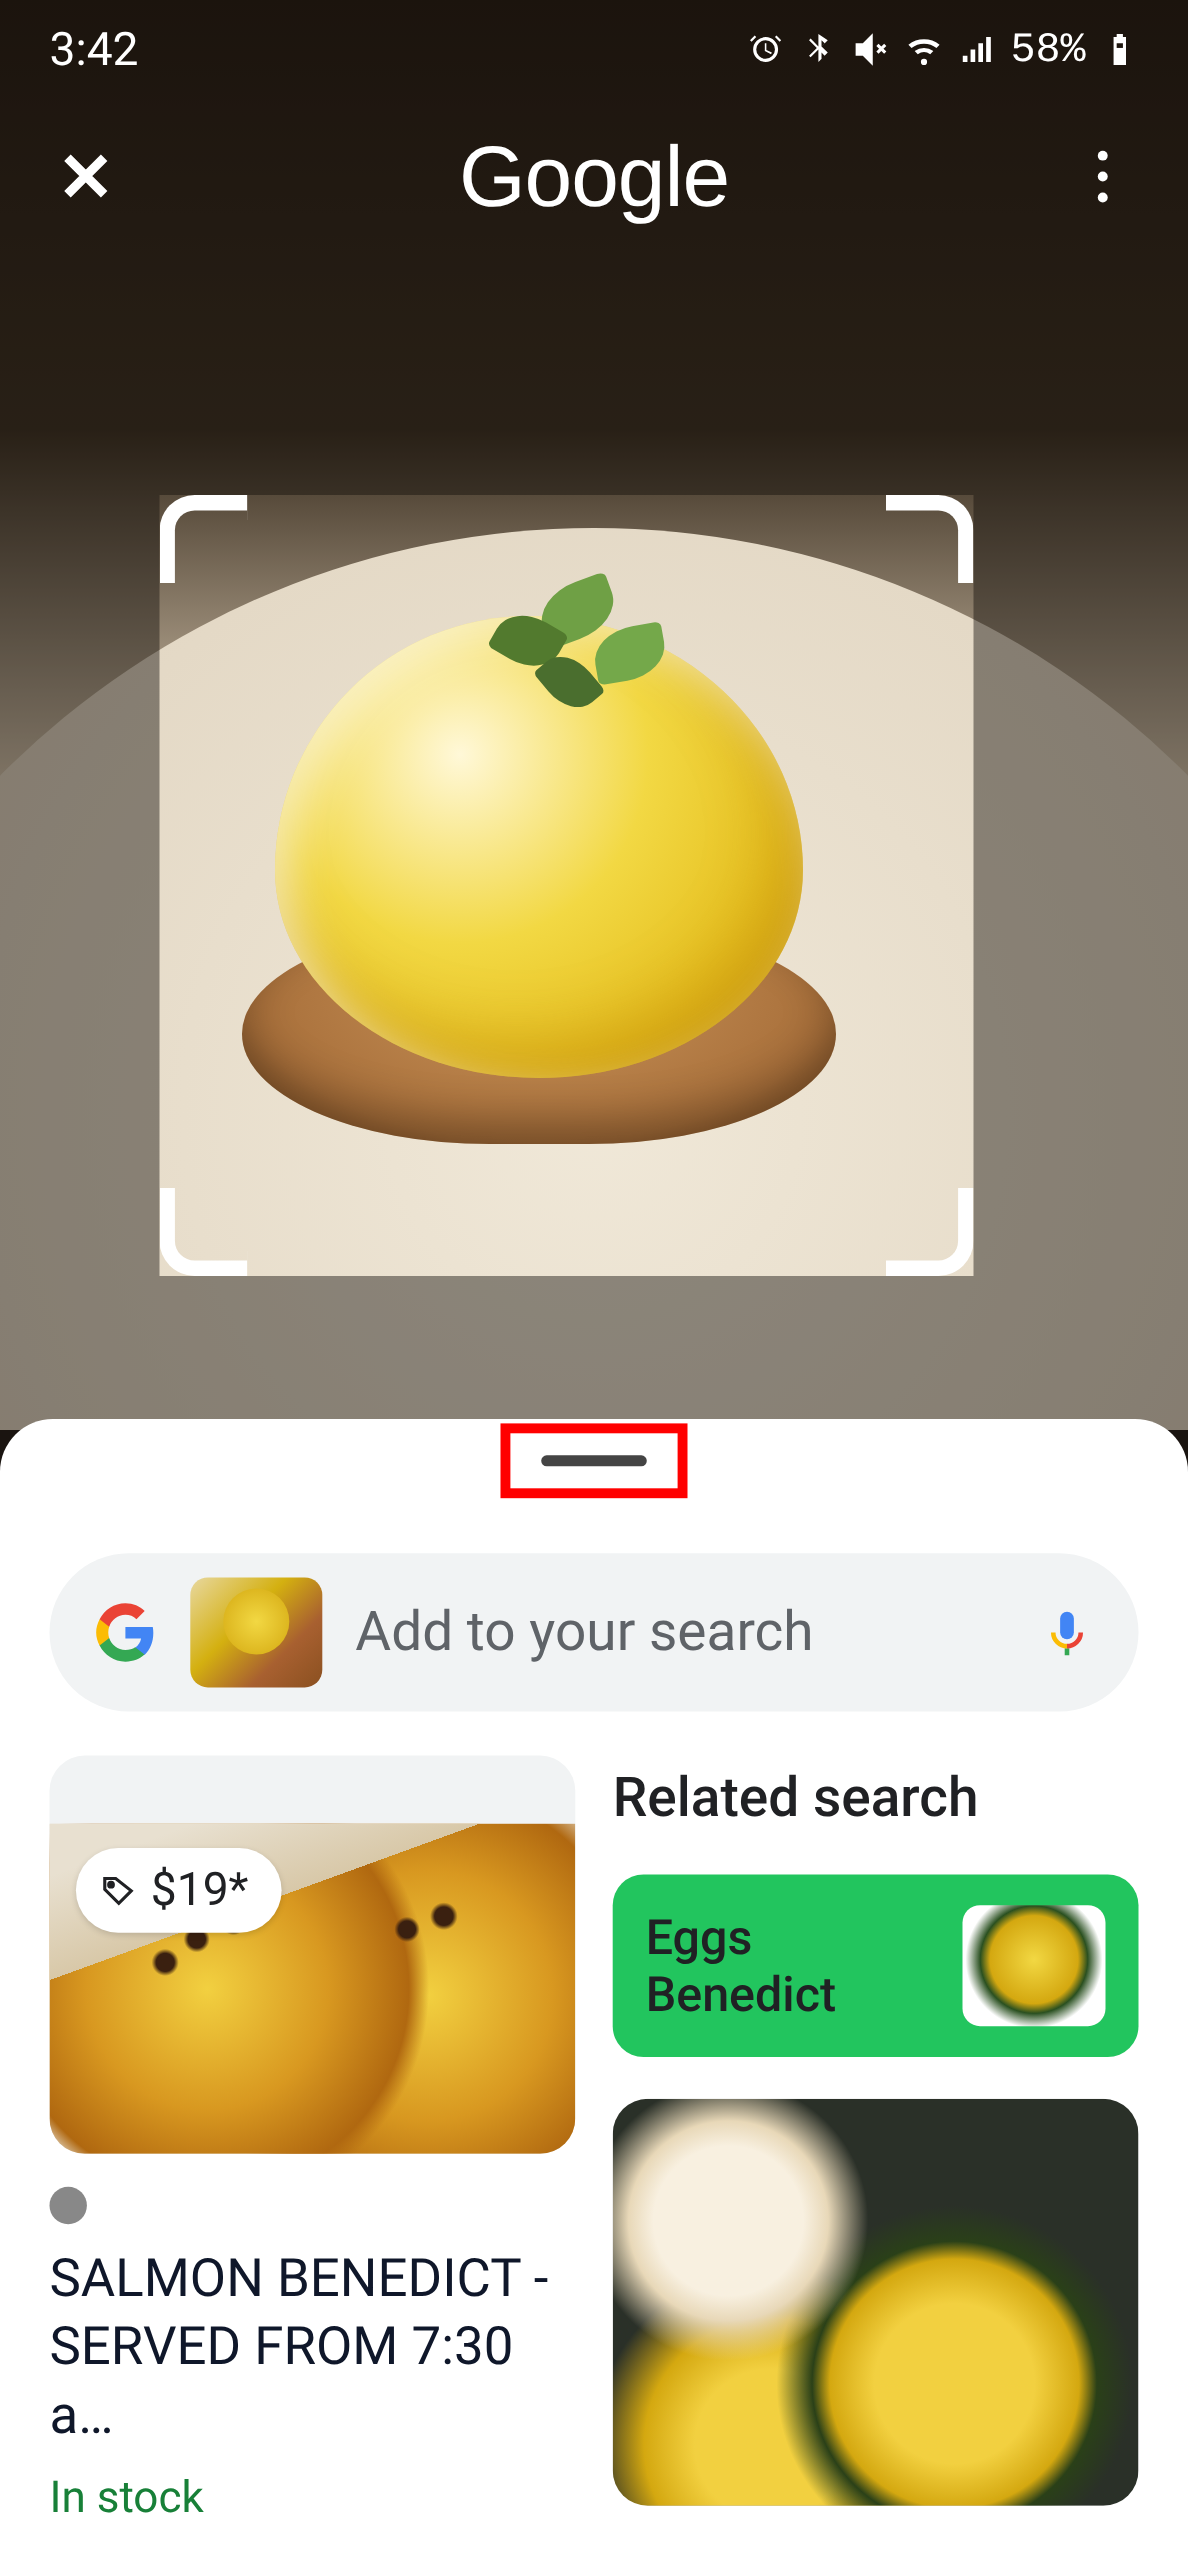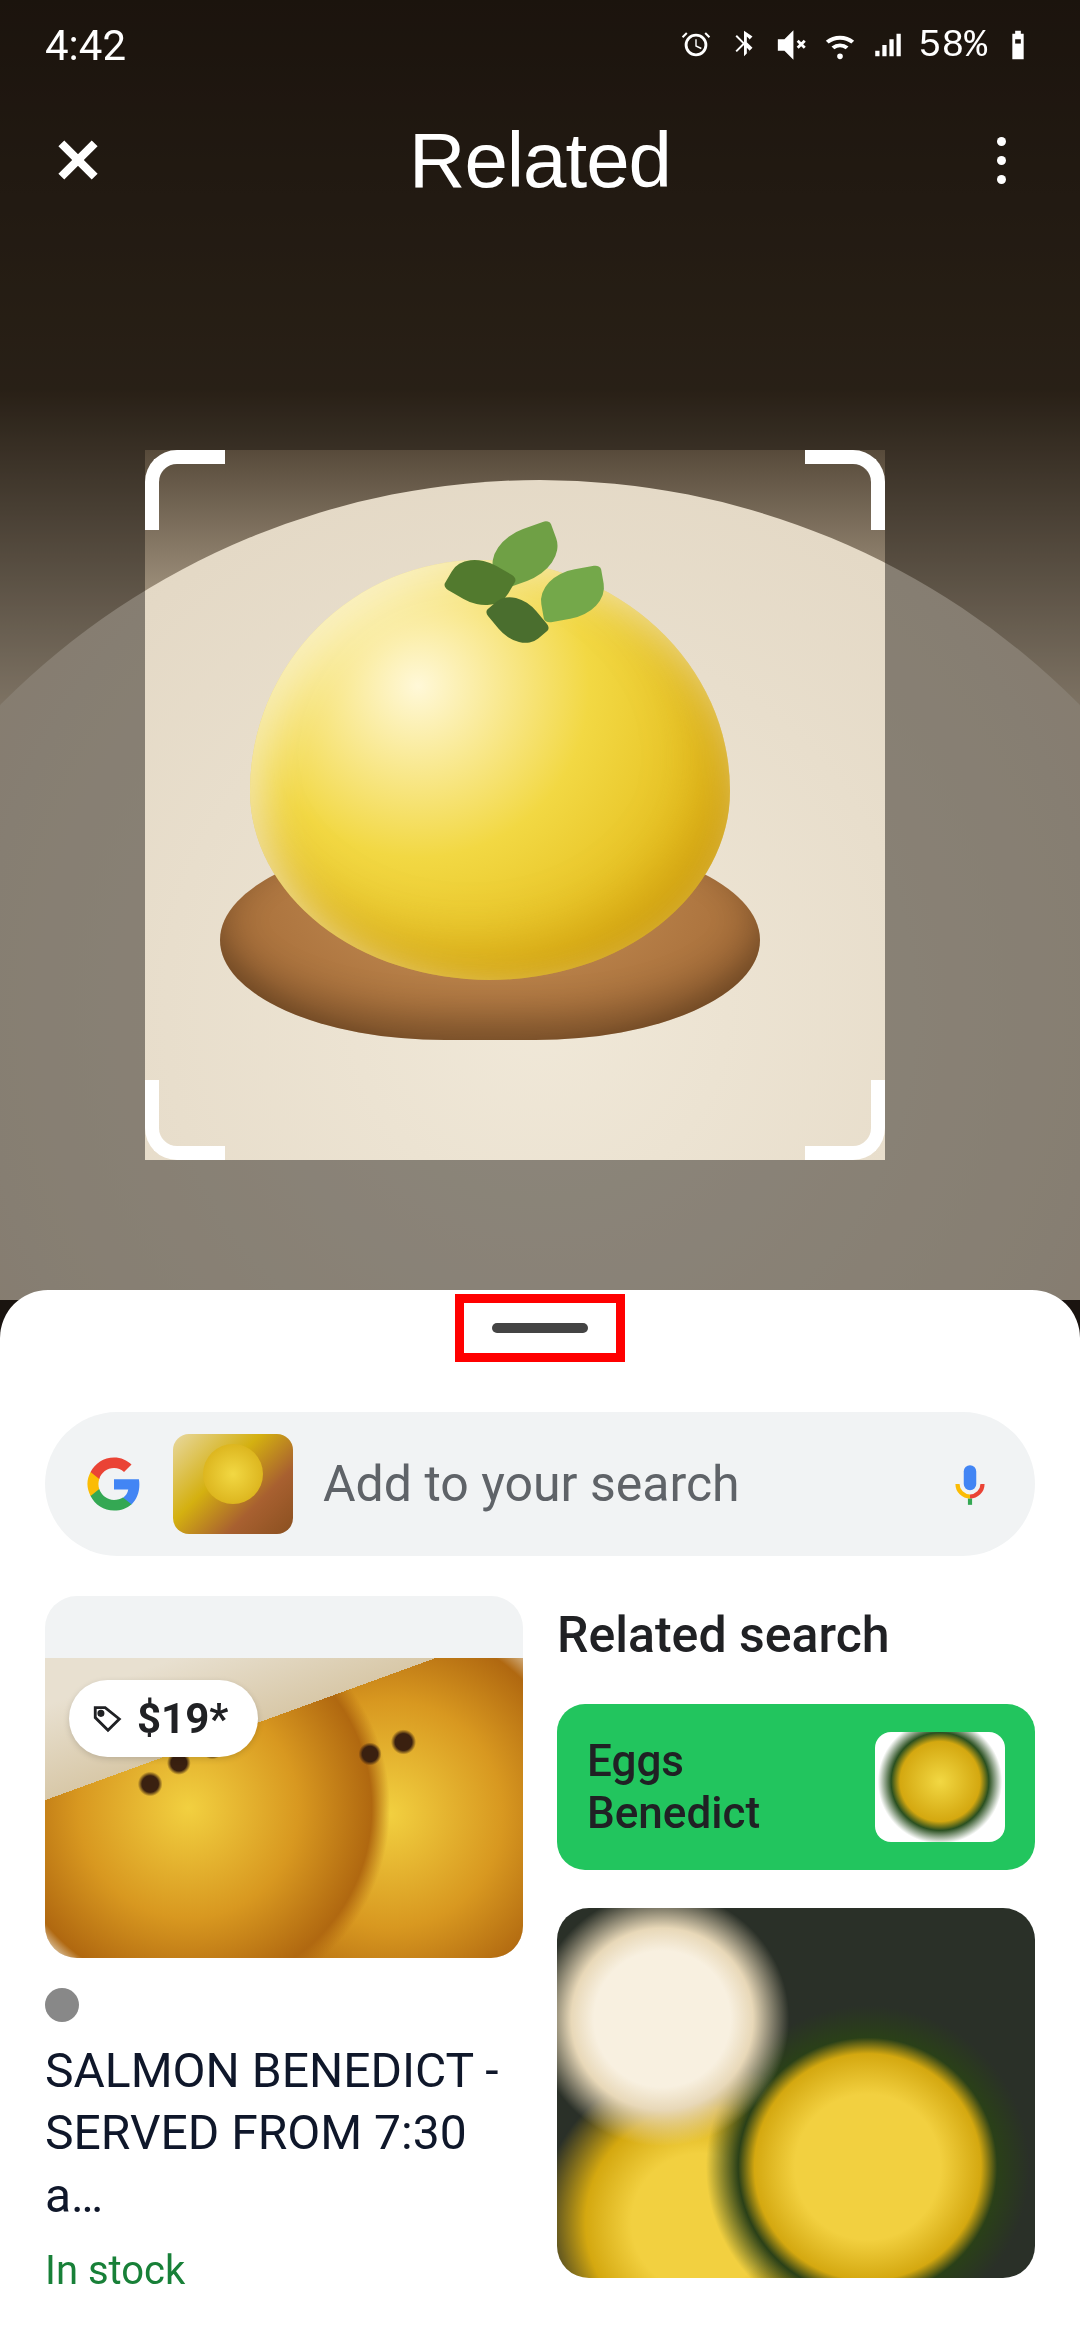--- a/index.html
+++ b/index.html
@@ -64,21 +64,21 @@
   .search-text { flex: 1; color: #5f6368; font-size: 50px; }
   .mic-icon { width: 50px; height: 50px; flex-shrink: 0; }
 
   
   .results { display: flex; gap: 34px; padding: 0 45px; }
   .col { flex: 1; min-width: 0; }
 
   .card1 { background: #f1f3f4; border-radius: 32px; overflow: hidden; position: relative; margin-bottom: 30px; }
   .card1-img { height: 300px; margin-top:62px; background: linear-gradient(160deg, #e8e0d0 10%, #d8c8a8 30%, transparent 30%), radial-gradient(circle at 30% 50%, #f2d040, #d89820 30%, #b06810 50%, transparent 55%), radial-gradient(circle at 72% 52%, #f2d040, #d89820 30%, #b06810 50%, transparent 58%), #e8e0d0; position: relative; }
   .card1-img::before{content:'';position:absolute;inset:0;background:radial-gradient(circle at 28% 35%, #3a2010 2%, transparent 3%),radial-gradient(circle at 35% 30%, #3a2010 2%, transparent 3%),radial-gradient(circle at 22% 42%, #3a2010 2%, transparent 3%),radial-gradient(circle at 68% 32%, #3a2010 2%, transparent 3%),radial-gradient(circle at 75% 28%, #3a2010 2%, transparent 3%);}
-  .price-chip { position: absolute; top: 84px; left: 24px; background: #fff; border-radius: 40px; padding: 14px 30px 14px 22px; display: flex; align-items: center; gap: 12px; font-size: 42px; font-weight: 700; color: #202124; box-shadow: 0 2px 6px rgba(0,0,0,0.15); z-index:5;}
+  .price-chip { position: absolute; top: 84px; left: 24px; background: #fff; border-radius: 40px; padding: 14px 30px 14px 22px; display: flex; align-items: center; gap: 12px; font-size: 42px; font-weight: 400; color: #202124; box-shadow: 0 2px 6px rgba(0,0,0,0.15); z-index:5;}
   .tag-icon{width:34px;height:34px;}
 
   .source { display: flex; align-items: center; gap: 20px; color: #5f6368; font-size: 42px; margin-bottom: 18px; }
   .source-ico { width: 34px; height: 34px; background: #888; border-radius: 50%; flex-shrink:0;}
   .title { color: #0f172a; font-size: 48px; line-height: 1.3; margin-bottom: 20px; }
   .stock { color: #188038; font-size: 40px; }
 
   .related-heading { color: #202124; font-size: 50px; font-weight: 500; margin-bottom: 40px; margin-top: 10px;}
   .chip { background: #22c55e; border-radius: 28px; padding: 28px 30px; display: flex; align-items: center; justify-content: space-between; gap: 20px; margin-bottom: 38px; }
   .chip-label { color: #202124; font-size: 44px; font-weight: 500; }
@@ -107,21 +107,21 @@
   <div class="dim bottom"></div>
   <div class="crop">
     <div class="corner tl"></div>
     <div class="corner tr"></div>
     <div class="corner bl"></div>
     <div class="corner br"></div>
   </div>
 </div>
 
 <div class="status-bar">
-  <span>4:42</span>
+  <span>3:42</span>
   <div class="status-right">
     <svg viewBox="0 0 24 24">
         <path d="M12 4a8 8 0 108 8 8 8 0 00-8-8zm0 14a6 6 0 116-6 6 6 0 01-6 6zm.5-10h-1v5l4 2 .5-1-3.5-1.7zM5 3L2 6l1 1 3-3zM19 3l3 3-1 1-3-3z"></path>
       </svg>
     <svg viewBox="0 0 24 24">
         <path d="M12 2v8L7 5 6 6l5 5-5 5 1 1 5-5v8l6-6-4-4 4-4zm2 4l2 2-2 2zm0 8l2 2-2 2z"></path>
       </svg>
     <svg viewBox="0 0 24 24">
         <path d="M3 9v6h4l5 5V4L7 9zm13 0l5 5m0-5l-5 5" stroke="#fff" stroke-width="2" fill="none"></path>
         <path d="M3 9v6h4l5 5V4L7 9z"></path>
@@ -139,21 +139,21 @@
       </svg>
   </div>
 </div>
 
 <div class="header">
   <div class="close-btn">
     <svg viewBox="0 0 24 24">
         <path d="M4 4l16 16M20 4L4 20"></path>
       </svg>
   </div>
-  <div class="google-logo">Related</div>
+  <div class="google-logo">Google</div>
   <div class="more-btn">
     <div class="dots">
         <span></span>
         <span></span>
         <span></span>
       </div>
   </div>
 </div>
 
 <div class="sheet">

